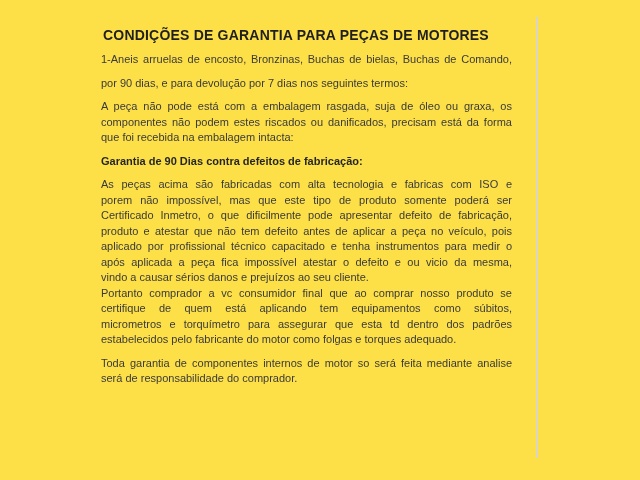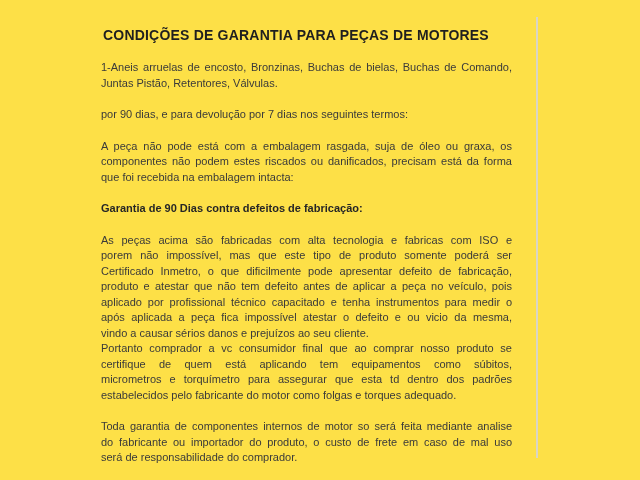--- a/index.html
+++ b/index.html
@@ -24,21 +24,21 @@
     margin-top: 27px;
     margin-left: 2px;
     font-size: 14px;
     line-height: 17px;
     font-weight: bold;
     color: #1f1f1f;
     letter-spacing: 0.2px;
     white-space: nowrap;
   }
   .block {
-    margin-top: 16px;
+    margin-top: 8px;
   }
   .line {
     font-size: 11px;
     line-height: 15.5px;
     color: #3a3a3a;
   }
   .line.justify {
     text-align: justify;
     text-align-last: justify;
   }
@@ -57,21 +57,20 @@
 </style>
 </head>
 <body>
 
 <div class="canvas">
   <div class="content">
     <div class="doc-title">CONDIÇÕES DE GARANTIA PARA PEÇAS DE MOTORES</div>
     <div>
         <div class="block paragraph">
           <div class="line justify">1-Aneis arruelas de encosto, Bronzinas, Buchas de bielas, Buchas de Comando,</div>
-          <div class="line">Juntas Pistão, Retentores, Válvulas.</div>
         </div>
         <div class="block paragraph">
           <div class="line">por 90 dias, e para devolução por 7 dias nos seguintes termos:</div>
         </div>
         <div class="block paragraph">
           <div class="line justify">A peça não pode está com a embalagem rasgada, suja de óleo ou graxa, os</div>
           <div class="line justify">componentes não podem estes riscados ou danificados, precisam está da forma</div>
           <div class="line">que foi recebida na embalagem intacta:</div>
         </div>
         <div class="block heading">
@@ -85,19 +84,18 @@
           <div class="line justify">aplicado por profissional técnico capacitado e tenha instrumentos para medir o</div>
           <div class="line justify">após aplicada a peça fica impossível atestar o defeito e ou vicio da mesma,</div>
           <div class="line">vindo a causar sérios danos e prejuízos ao seu cliente.</div>
           <div class="line justify">Portanto comprador a vc consumidor final que ao comprar nosso produto se</div>
           <div class="line justify">certifique de quem está aplicando tem equipamentos como súbitos,</div>
           <div class="line justify">micrometros e torquímetro para assegurar que esta td dentro dos padrões</div>
           <div class="line">estabelecidos pelo fabricante do motor como folgas e torques adequado.</div>
         </div>
         <div class="block paragraph">
           <div class="line justify">Toda garantia de componentes internos de motor so será feita mediante analise</div>
-          <div class="line justify">do fabricante ou importador do produto, o custo de frete em caso de mal uso</div>
           <div class="line">será de responsabilidade do comprador.</div>
         </div>
       </div>
   </div>
   <div class="page-edge-line"></div>
 </div>
 
 </body></html>

